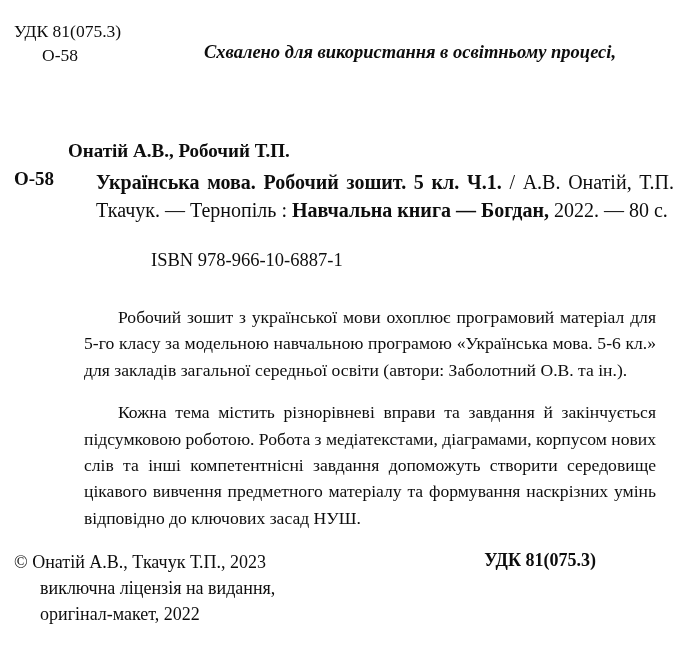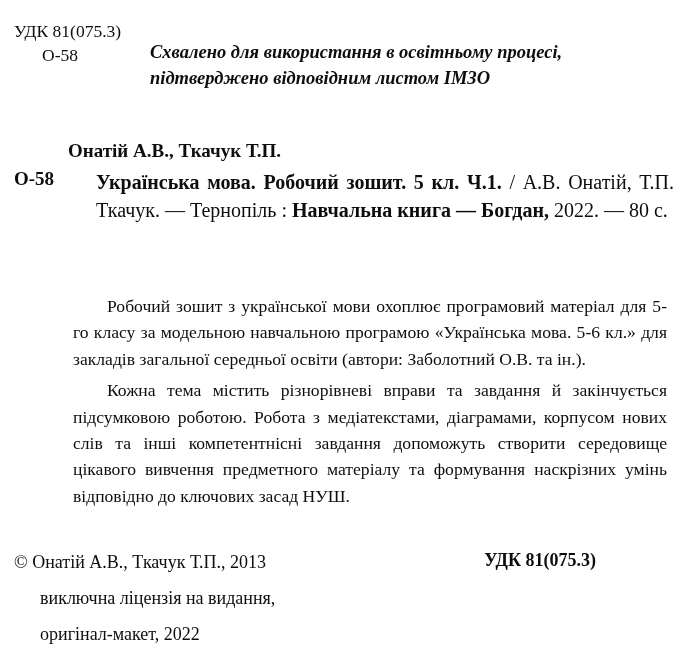--- a/index.html
+++ b/index.html
@@ -32,21 +32,21 @@
   }
   .udc-line { white-space: nowrap; }
   .udc-code { margin-left: 28px; }
 
   
   .approval {
     position: absolute;
     left: 150px;
     top: 40px;
     width: 520px;
-    text-align: left;
+    text-align: center;
     font-style: italic;
     font-weight: bold;
     font-size: 18.5px;
     line-height: 1.38;
   }
   .approval .url {
     font-weight: normal;
     font-style: italic;
     font-size: 18px;
   }
@@ -90,33 +90,33 @@
   .annotation {
     position: absolute;
     left: 68px;
     top: 288px;
     width: 604px;
     font-size: 17.6px;
     line-height: 1.5;
     text-align: justify;
   }
   .annotation p {
-    margin: 5px;
+    margin: 16px;
     text-indent: 34px;
   }
 
   
   .copyright {
     position: absolute;
     left: 14px;
     top: 550px;
     font-size: 18px;
     line-height: 1.44;
   }
-  .copyright .indent { padding-left: 26px; display: block; margin-top: 10px; }
+  .copyright .indent { padding-left: 26px; display: block; }
   .cp-row { white-space: nowrap; }
 
   .udc-bottom {
     position: absolute;
     right: 16px;
     top: 550px;
     font-weight: bold;
     font-size: 18px;
     white-space: nowrap;
   }
@@ -126,36 +126,36 @@
 
 <div class="page">
 
   <div class="udc-block">
     <div class="udc-line">УДК 81(075.3)</div>
     <div class="udc-line udc-code">О-58</div>
   </div>
 
   <div class="approval">
     <div>Схвалено для використання в освітньому процесі,</div>
-    <div>підтверджено відповідним листом ІМЗО</div>
   </div>
 
-  <div class="authors">Онатій А.В., Ткачук Т.П.</div>
+  <div class="authors">Онатій А.В., Робочий Т.П.</div>
 
   <div class="bib-marker">О-58</div>
 
   <div class="bib-body"><b>Українська мова. Робочий зошит. 5 кл. Ч.1.</b><span> / А.В. Она­тій, Т.П. Ткачук. — Тернопіль : </span><b>Навчальна книга — Богдан,</b><span> 2022. — 80 с.</span></div>
 
+  <div class="isbn">ISBN 978-966-10-6887-1</div>
 
   <div class="annotation">
     <p>Робочий зошит з української мови охоплює програмовий матеріал для 5-го класу за модельною навчальною програмою «Українська мова. 5-6 кл.» для закладів загальної середньої освіти (автори: Заболотний О.В. та ін.).</p>
     <p>Кожна тема містить різнорівневі вправи та завдання й закінчується підсумковою роботою. Робота з медіатекстами, діаграмами, корпусом нових слів та інші компетентнісні завдання допоможуть створити середовище цікавого вивчення предметного матеріалу та формування наскрізних умінь відповідно до ключових засад НУШ.</p>
   </div>
 
   <div class="copyright">
-    <div class="cp-row">© Онатій А.В., Ткачук Т.П., 2013</div>
+    <div class="cp-row">© Онатій А.В., Ткачук Т.П., 2023</div>
     <div class="cp-row indent">виключна ліцензія на видання,</div>
     <div class="cp-row indent">оригінал-макет, 2022</div>
   </div>
 
   <div class="udc-bottom">УДК 81(075.3)</div>
 
 </div>
 
 </body></html>

